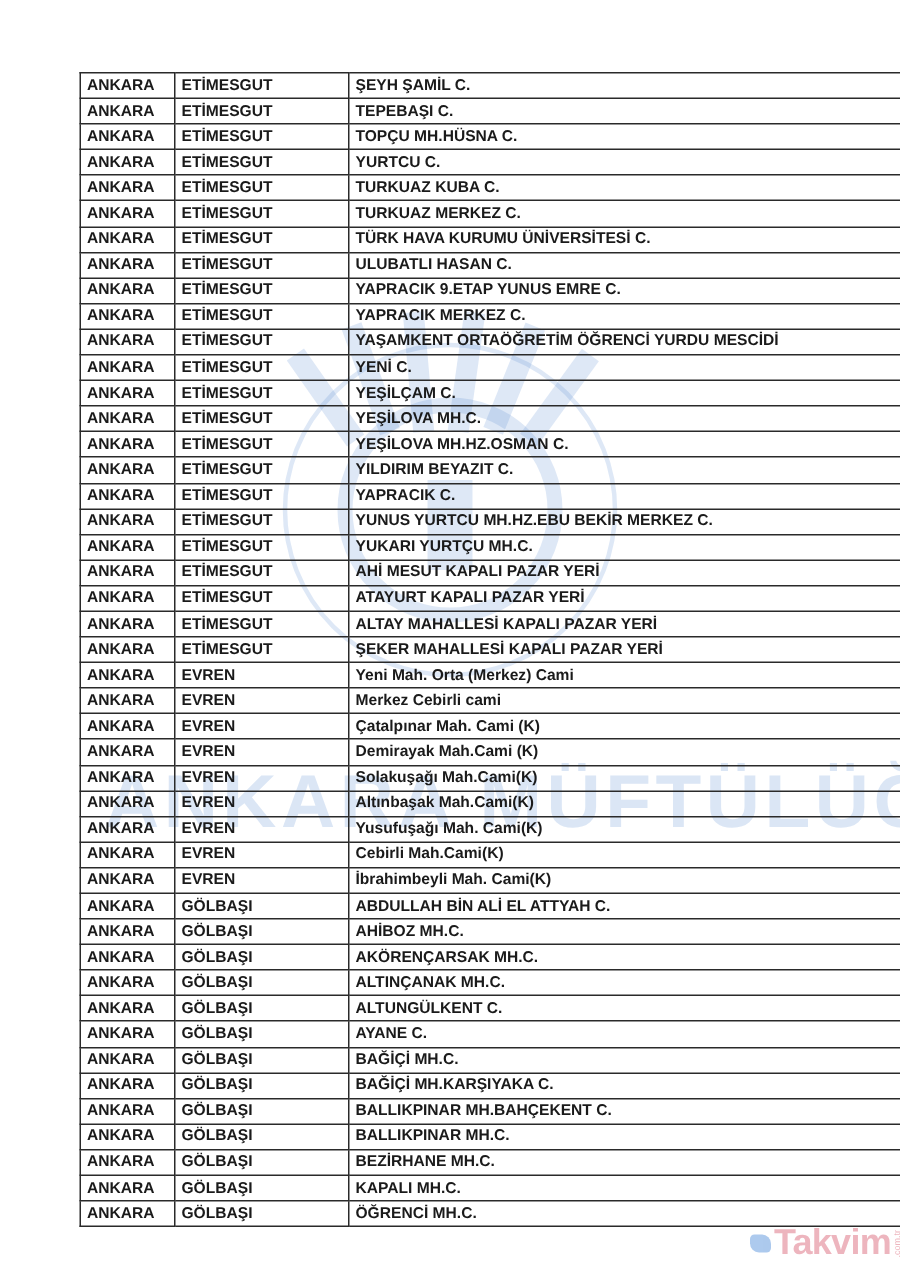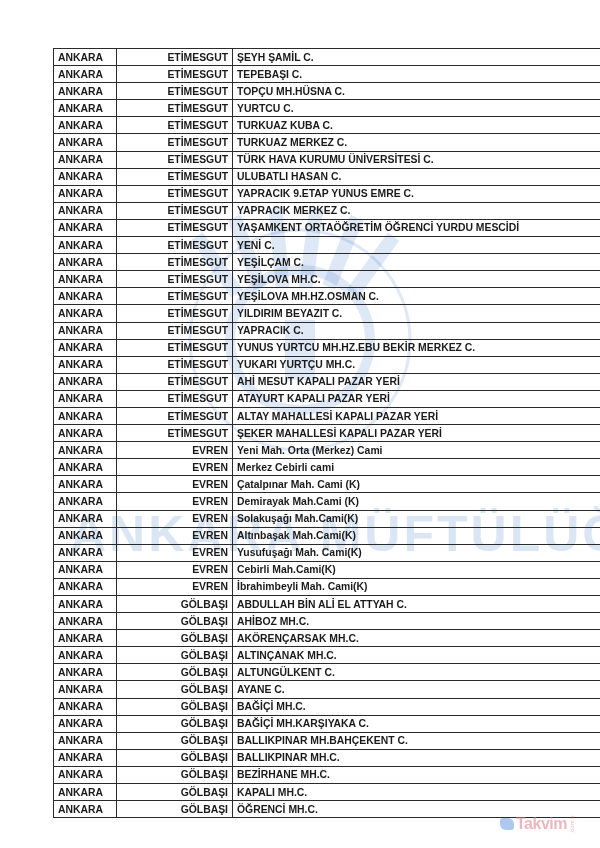--- a/index.html
+++ b/index.html
@@ -11,27 +11,27 @@
     .wm-text { position: absolute; left: 70px; top: 505px; width: 520px;
                font-family: "Liberation Sans", sans-serif; font-weight: bold;
                font-size: 50px; letter-spacing: 3px; color: rgba(90,140,210,0.22);
                white-space: nowrap; }
     table.mosques { position: absolute; left: 53px; top: 48px; width: 582px;
                     border-collapse: collapse; z-index: 2; table-layout: fixed; }
     table.mosques td { border: 1px solid #2a2a2a; height: 16.1px; padding: 0 4px;
                        font-size: 10.4px; font-weight: bold; color: #1a1a1a;
                        line-height: 15px; white-space: nowrap; overflow: hidden; }
     td.c-city { width: 54px; text-align: left; }
-    td.c-district { width: 107px; text-align: right; }
+    td.c-district { width: 107px; text-align: left; }
     td.c-name { text-align: left; }
     .brand { position: absolute; left: 500px; top: 815px; z-index: 3;
              display: flex; align-items: center; gap: 2px; opacity: 0.55; }
     .brand-mark { width: 14px; height: 12px; background: #6a9ee0; border-radius: 3px 6px 3px 6px; }
     .brand-text { font-family: "Liberation Sans", sans-serif; font-weight: bold;
-                  font-size: 16px; color: #e07a8a; letter-spacing: -0.5px; }
+                  font-size: 24px; color: #e07a8a; letter-spacing: -0.5px; }
     .brand-tld { font-size: 6px; color: #e07a8a; writing-mode: vertical-rl; transform: rotate(180deg); }
   </style>
 </head>
 <body>
 
 <div class="page">
 
   <div class="watermark">
     <svg width="600" height="848" style="position:absolute;left:0;top:0;">
       <g fill="none" stroke="rgba(90,140,210,0.20)">

